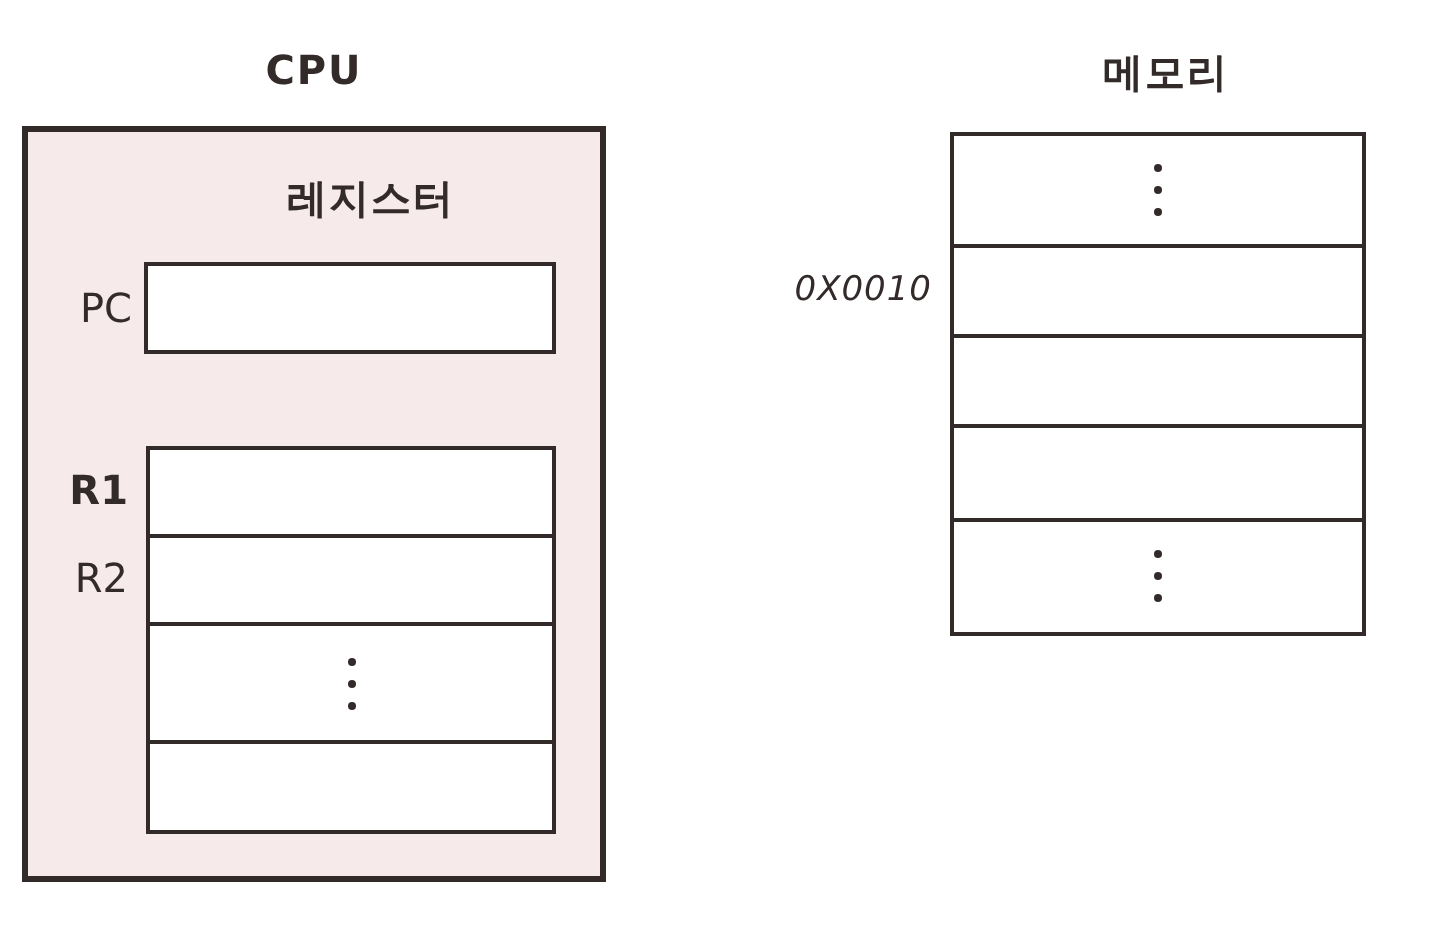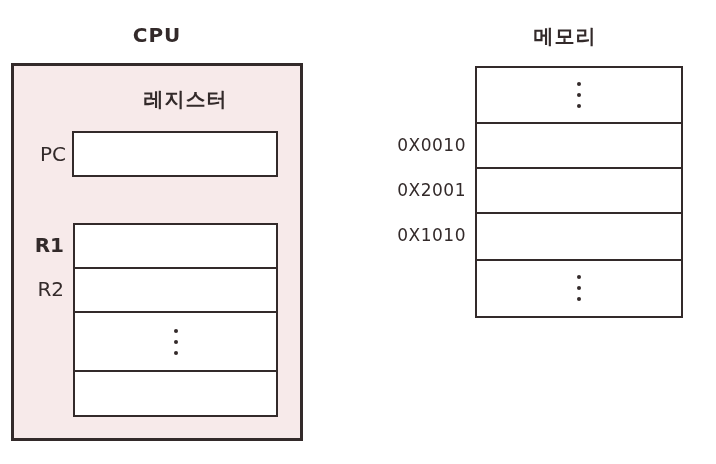--- a/index.html
+++ b/index.html
@@ -21,21 +21,21 @@
   }
   .title {
     position: absolute;
     text-align: center;
     font-size: 20px;
     font-weight: 600;
     letter-spacing: 1px;
     color: var(--ink);
   }
   .cpu-title { top: 23px; left: 11px; width: 292px; }
-  .mem-title { top: 23px; left: 461px; width: 208px; }
+  .mem-title { top: 23px; left: 479px; width: 208px; }
 
   .cpu-box {
     position: absolute;
     left: 11px; top: 63px;
     width: 292px; height: 378px;
     background: var(--cpu-fill);
     border: 3px solid var(--ink);
   }
   .register-heading {
     position: absolute;
@@ -102,20 +102,21 @@
     border-radius: 50%;
     background: var(--ink);
   }
 
   .addr-label {
     position: absolute;
     left: 370px;
     width: 96px;
     text-align: right;
     font-size: 17px;
+    font-style: italic;
     font-weight: 500;
     line-height: 20px;
     letter-spacing: 0.5px;
   }
   .addr-0 { top: 135px; }
   .addr-1 { top: 180px; }
   .addr-2 { top: 225px; }
 </style>
 </head>
 <body>
@@ -142,22 +143,20 @@
       <span class="dots">
           <i></i>
           <i></i>
           <i></i>
         </span>
     </div>
     <div class="reg-row" style="flex:45 0 0"></div>
   </div>
 
   <div class="addr-label addr-0">0X0010</div>
-  <div class="addr-label addr-1">0X2001</div>
-  <div class="addr-label addr-2">0X1010</div>
 
   <div class="mem-table">
     <div class="mem-row" style="flex:57 0 0">
       <span class="dots">
           <i></i>
           <i></i>
           <i></i>
         </span>
     </div>
     <div class="mem-row" style="flex:45 0 0"></div>

